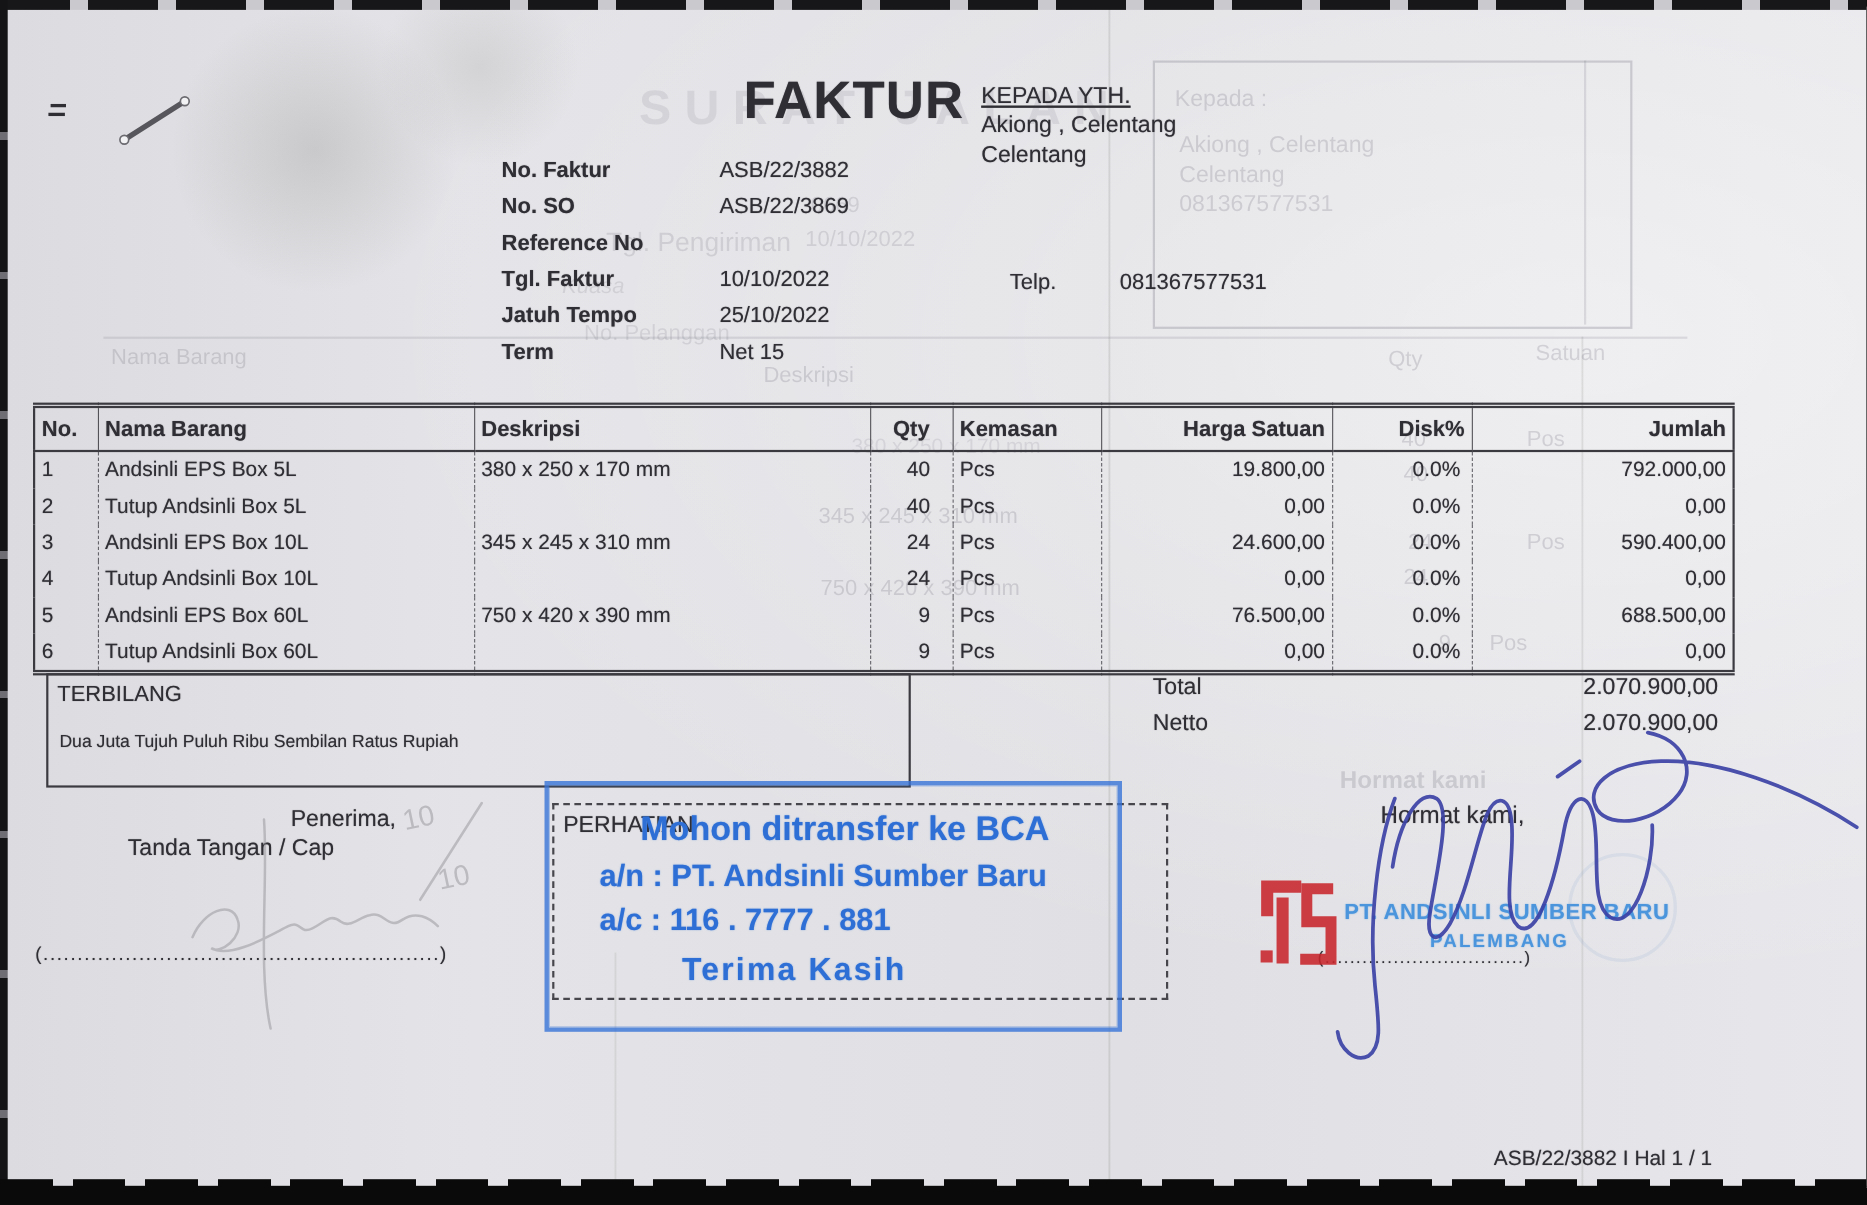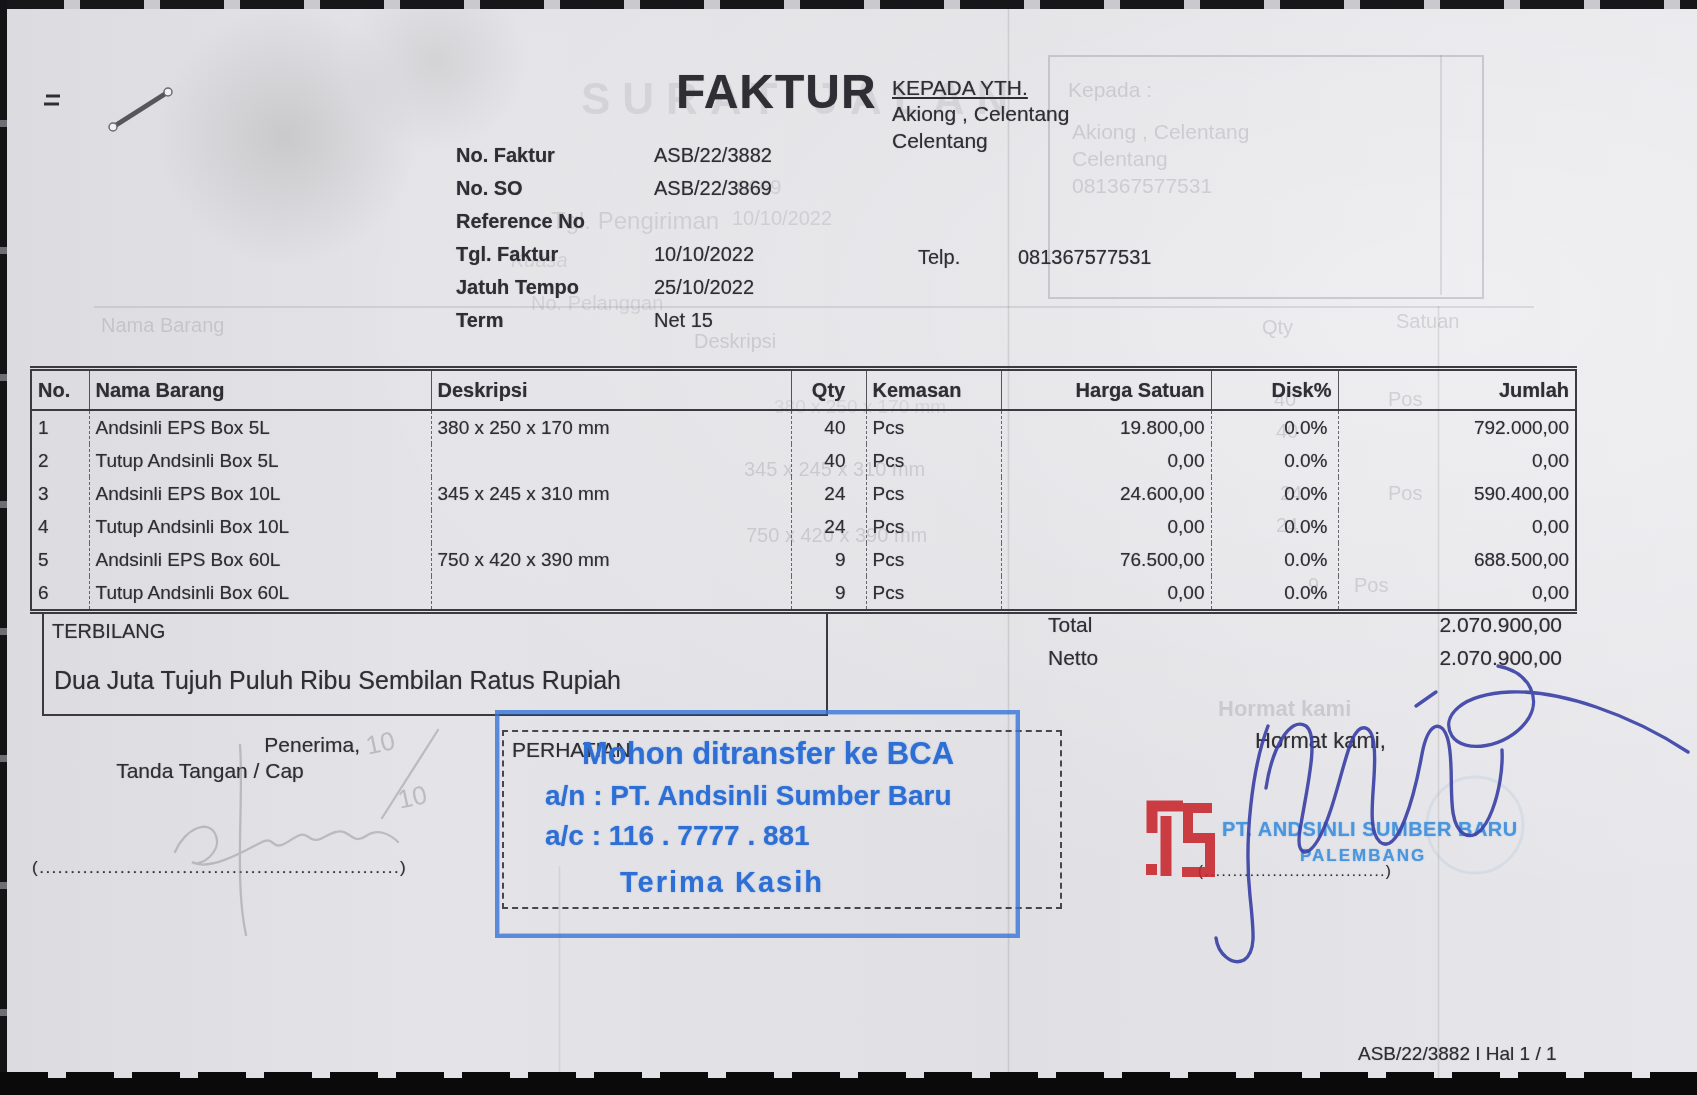--- a/index.html
+++ b/index.html
@@ -187,21 +187,21 @@
         <td class="al">Pcs</td>
         <td class="ar">0,00</td>
         <td class="ar" style="padding-right:10px;">0.0%</td>
         <td class="ar">0,00</td>
       </tr>
     </tbody>
   </table>
 
   <div id="terbilang">
     <div class="print" style="left:8px;top:6px;font-size:20px;">TERBILANG</div>
-    <div class="print" style="left:10px;top:52px;font-size:25px;">Dua Juta Tujuh Puluh Ribu Sembilan Ratus Rupiah</div>
+    <div class="print" style="left:10px;top:52px;font-size:16px;">Dua Juta Tujuh Puluh Ribu Sembilan Ratus Rupiah</div>
   </div>
 
   <div class="print" style="left:1048px;top:613px;font-size:21px;">Total</div>
   <div class="print ar" style="left:1300px;top:613px;width:262px;text-align:right;font-size:21px;">2.070.900,00</div>
   <div class="print" style="left:1048px;top:646px;font-size:21px;">Netto</div>
   <div class="print ar" style="left:1300px;top:646px;width:262px;text-align:right;font-size:21px;">2.070.900,00</div>
 
   <div class="print" style="left:60px;top:733px;width:300px;text-align:right;font-size:21px;">Penerima,</div>
   <div class="print" style="left:60px;top:759px;width:300px;text-align:center;font-size:21px;">Tanda Tangan / Cap</div>
   <div class="print" style="left:32px;top:858px;font-size:17px;letter-spacing:1.5px;">(..........................................................)</div>

